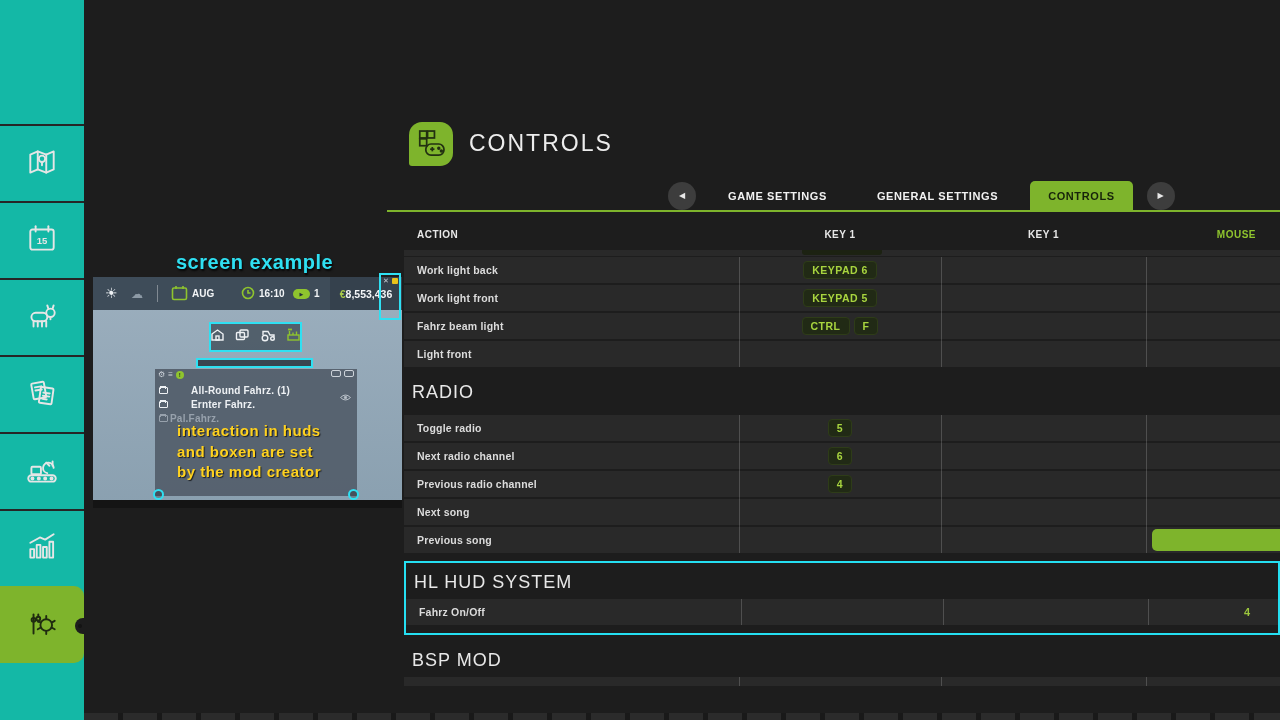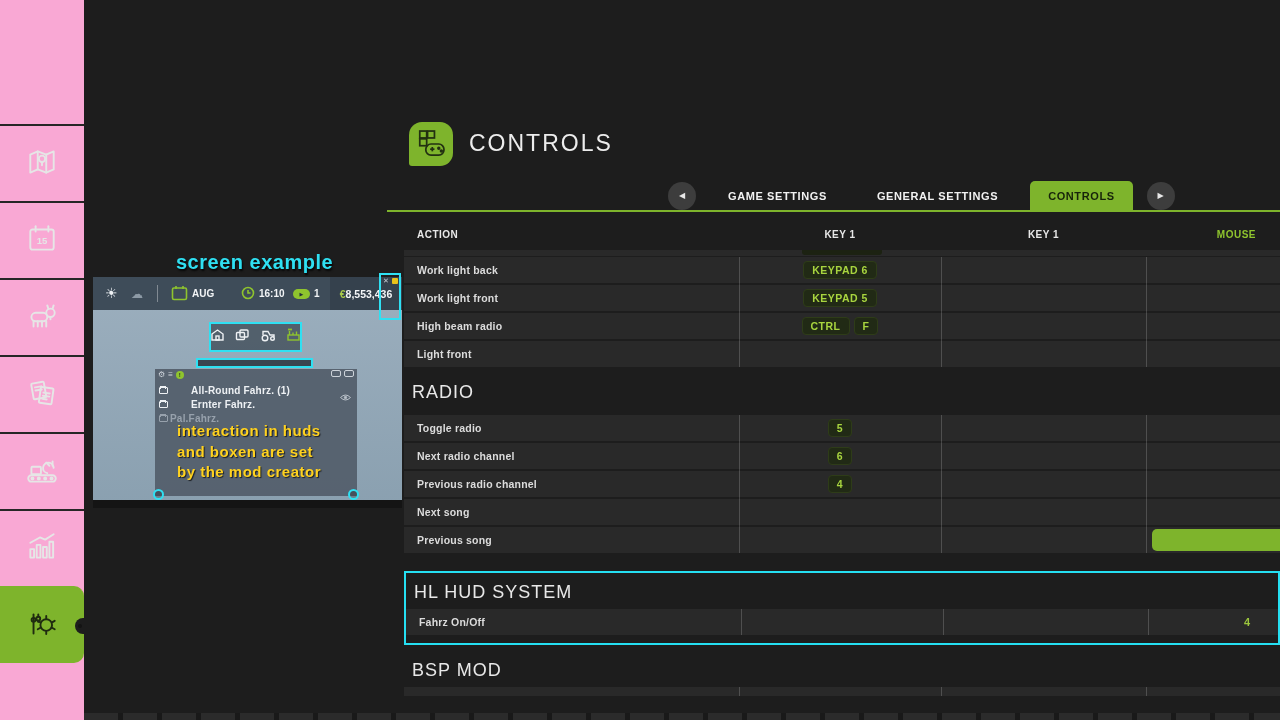--- a/index.html
+++ b/index.html
@@ -1,21 +1,21 @@
 <!DOCTYPE html>
 <html><head>
 <meta charset="utf-8">
 <style>
   * { margin:0; padding:0; box-sizing:border-box; }
   html,body { width:1280px; height:720px; overflow:hidden; background:#1d1d1d;
     font-family:"Liberation Sans", sans-serif; }
   .stage { position:relative; width:1280px; height:720px; background:#1d1d1d; overflow:hidden; }
 
   
-  .sidebar { position:absolute; left:0; top:0; width:84px; height:720px; background:#f9a8d4; }
+  .sidebar { position:absolute; left:0; top:0; width:84px; height:720px; background:#14b8a6; }
   .side-item { position:absolute; left:0; width:84px; height:77px; border-top:2px solid #262626;
     display:flex; align-items:center; justify-content:center; cursor:pointer; }
   .side-item.active { background:#7eb42c; border-top-color:#7eb42c; border-radius:0 10px 10px 0; }
   .side-item.active::after { content:""; position:absolute; right:-5px; top:50%; margin-top:-8px;
     width:14px; height:16px; background:#1d1d1d; border-radius:8px 0 0 8px / 8px 0 0 8px; }
   .side-item.active::before { content:""; position:absolute; right:2px; top:50%; margin-top:-2px;
     width:4px; height:4px; border-radius:50%; background:#141414; z-index:2; }
   .side-item svg { stroke:#e6e6e6; fill:none; stroke-width:1.8; stroke-linecap:round; stroke-linejoin:round; }
   .side-item.active svg { stroke:#1f2b10; }
 
@@ -247,21 +247,21 @@
           </div>
           <div class="trow">
             <div class="act">Work light front</div>
             <div class="keys">
               <span class="kbadge">KEYPAD 5</span>
             </div>
             <div class="keys"></div>
             <div class="mouse"></div>
           </div>
           <div class="trow">
-            <div class="act">High beam radio</div>
+            <div class="act">Fahrz beam light</div>
             <div class="keys">
               <span class="kbadge">CTRL</span>
               <span class="kbadge">F</span>
             </div>
             <div class="keys"></div>
             <div class="mouse"></div>
           </div>
           <div class="trow">
             <div class="act">Light front</div>
             <div class="keys"></div>
@@ -309,21 +309,21 @@
             <div class="keys"></div>
             <div class="keys"></div>
             <div class="mouse">
               <div class="mouse-bar"></div>
             </div>
           </div>
           <div class="vline" style="left: 335px;"></div>
           <div class="vline" style="left: 537px;"></div>
           <div class="vline" style="left: 742px;"></div>
         </div>
-        <div class="hl-box" style="margin-top: 18px;">
+        <div class="hl-box" style="margin-top: 8px;">
           <div class="section-title">HL HUD SYSTEM</div>
           <div class="rows-block">
             <div class="trow">
               <div class="act">Fahrz On/Off</div>
               <div class="keys"></div>
               <div class="keys"></div>
               <div class="mouse">
                 <span class="mouse-text">4</span>
               </div>
             </div>

